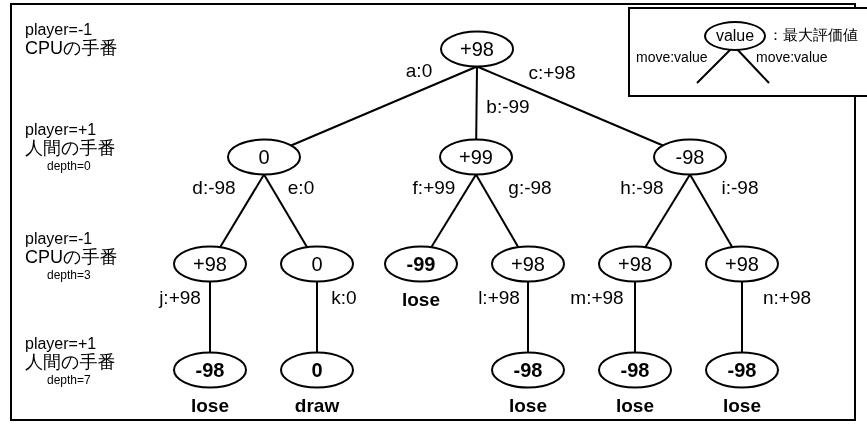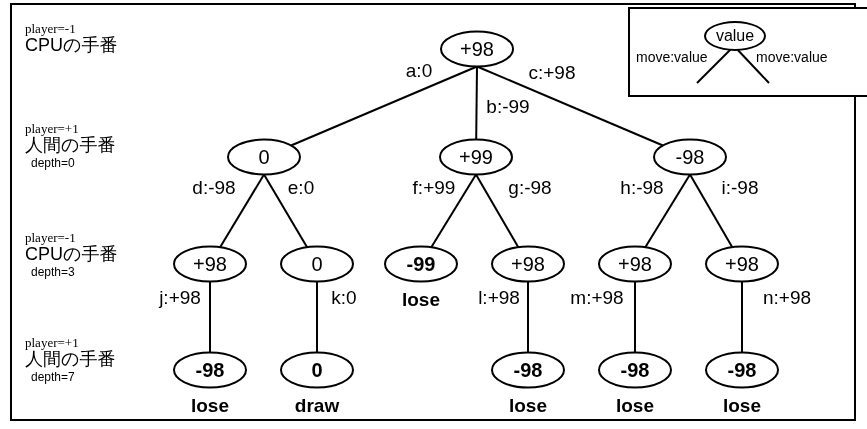--- a/index.html
+++ b/index.html
@@ -12,23 +12,23 @@
     position:absolute;left:10px;top:3px;width:842px;height:414px;
     border:2px solid #000;background:#fff;
   }
   .tree-svg{position:absolute;left:0;top:0;width:867px;height:429px;}
   .tree-svg text{fill:#000;}
   .node-value{font-size:20px;}
   .node-value.bold{font-weight:bold;}
   .edge-label{font-size:19px;}
   .sublabel{font-size:19px;font-weight:bold;}
   .row-label{position:absolute;left:25px;line-height:1.05;}
-  .row-label .player{font-size:13px;font-family:Liberation Serif, serif;}
+  .row-label .player{font-size:16px;}
   .row-label .turn{font-size:18px;text-align:right;}
-  .row-label .depth{font-size:12px;margin-left:6px;margin-top:2px;}
+  .row-label .depth{font-size:12px;margin-left:22px;margin-top:2px;}
   .rl-0{top:22px;}
   .rl-1{top:122px;}
   .rl-2{top:231px;}
   .rl-3{top:336px;}
   .legend{
     position:absolute;left:628px;top:7px;width:234px;height:86px;
     border:2px solid #000;background:#fff;padding-left:15px;
   }
   .legend-ellipse{
     position:absolute;left:74px;top:12px;width:58px;height:26px;
@@ -135,16 +135,17 @@
   </div>
 
   <div class="legend">
     <svg class="legend-svg" viewBox="0 0 234 86" xmlns="http://www.w3.org/2000/svg">
       <line x1="103" y1="38" x2="67" y2="74" stroke="#000" stroke-width="2"></line>
       <line x1="105" y1="38" x2="139" y2="74" stroke="#000" stroke-width="2"></line>
     </svg>
     <div class="legend-ellipse">
       <span>value</span>
     </div>
+    <span class="legend-desc">：最大評価値</span>
     <span class="legend-move-left">move:value</span>
     <span class="legend-move-right">move:value</span>
   </div>
 </div>
 
 </body></html>

